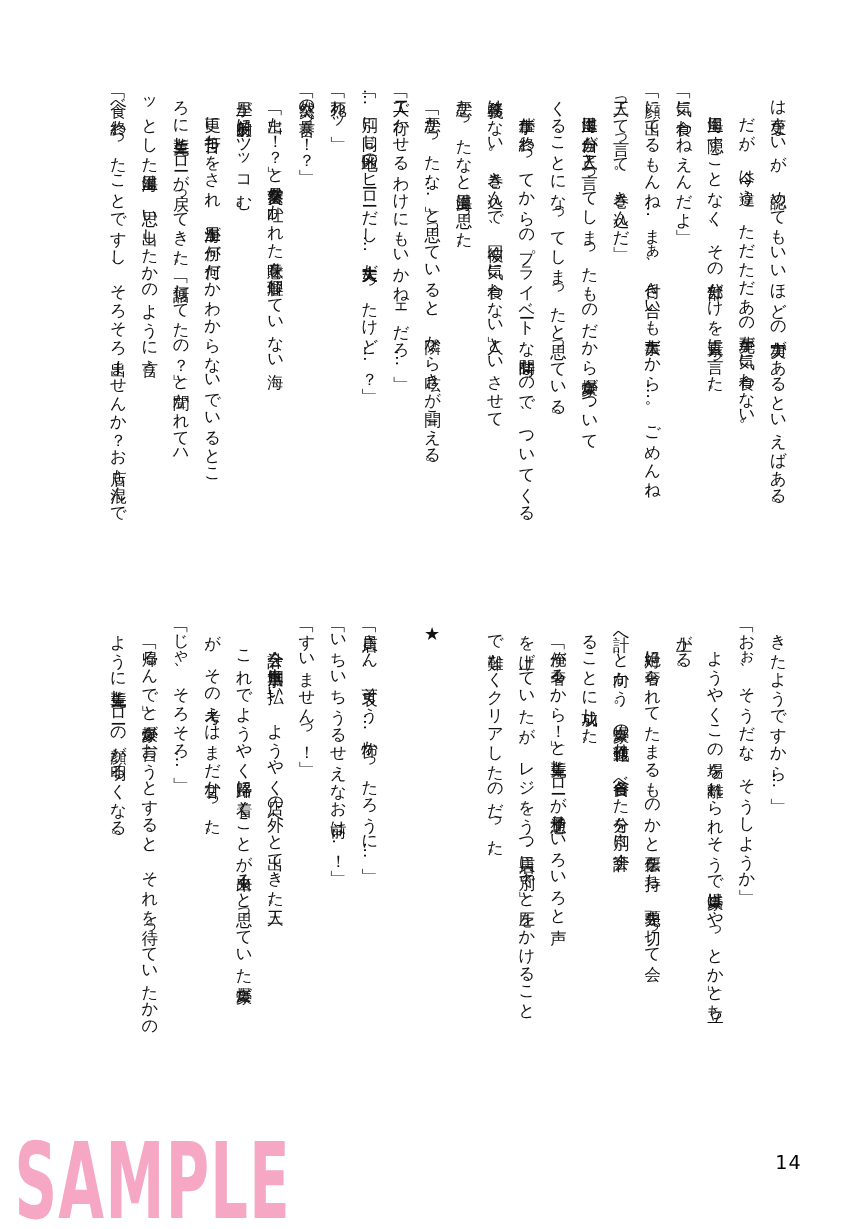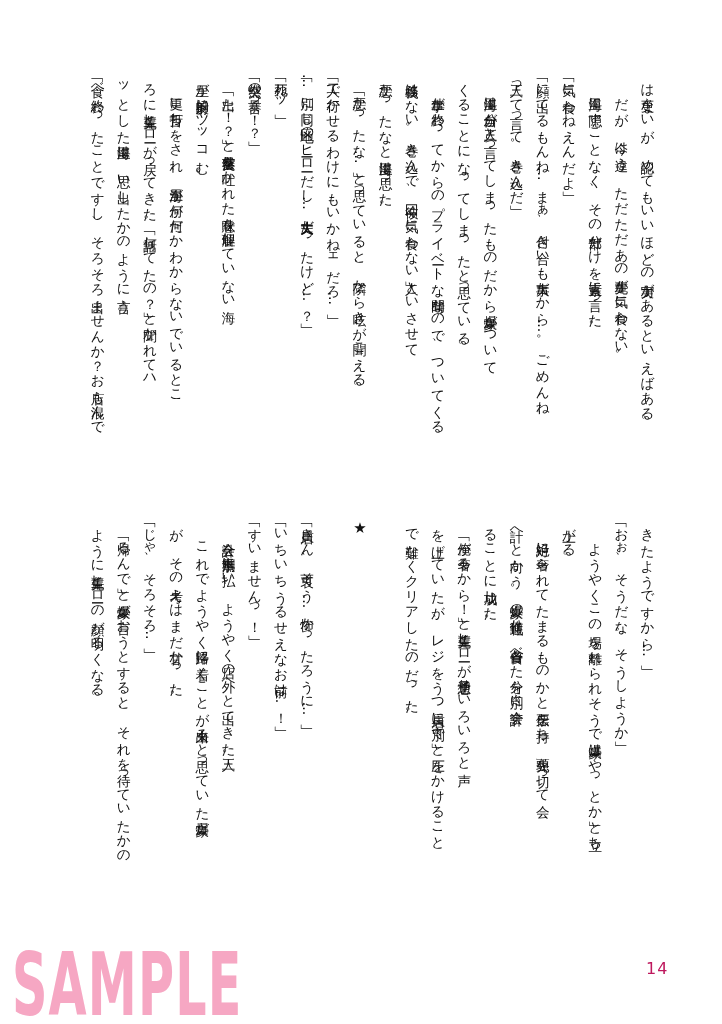--- a/index.html
+++ b/index.html
@@ -60,21 +60,21 @@
       white-space: nowrap;
       letter-spacing: 2px;
     }
     .page-number {
       position: absolute;
       left: 646px;
       top: 960px;
       font-family: "DejaVu Sans", sans-serif;
       font-size: 16px;
       line-height: 18px;
-      color: #be185d;
+      color: #000000;
       letter-spacing: 1px;
     }
   </style>
 </head>
 <body>
 
 <div class="page">
 
   <div class="block upper">
     <div class="col">は更々ないが、認めてもいいほどの実力があるといえばある。</div>

